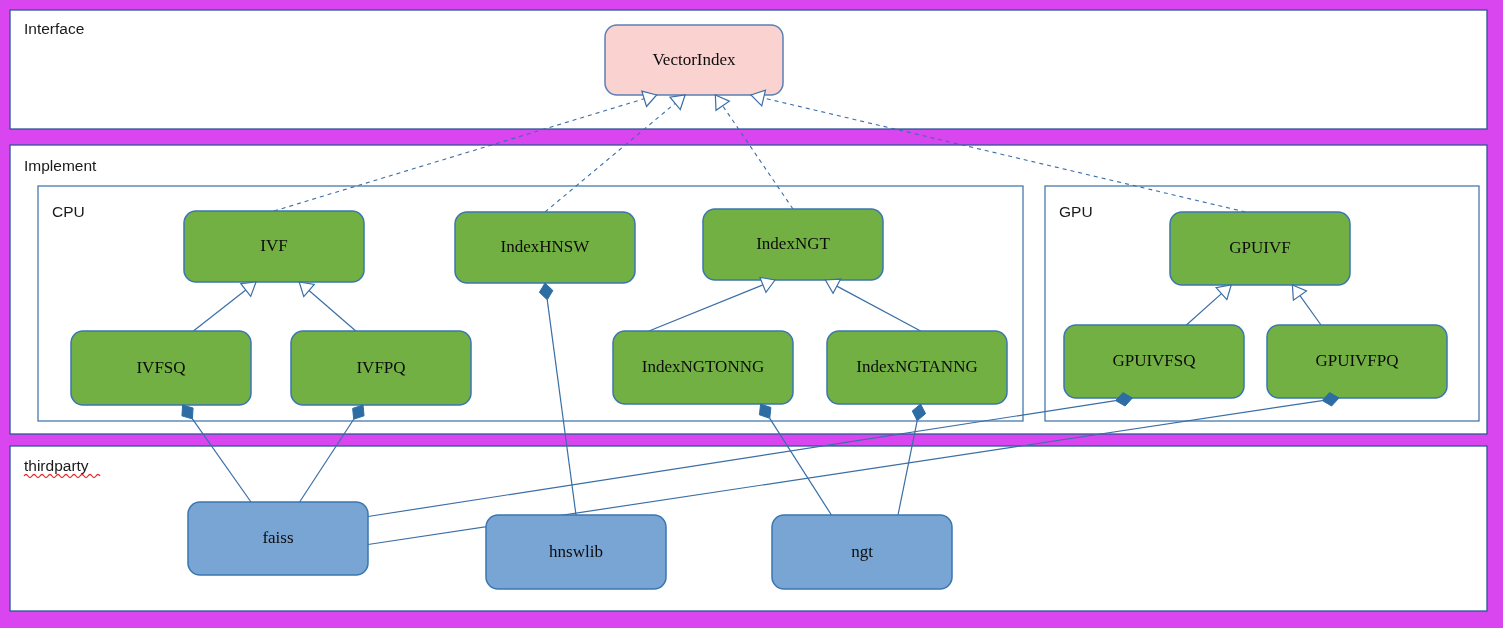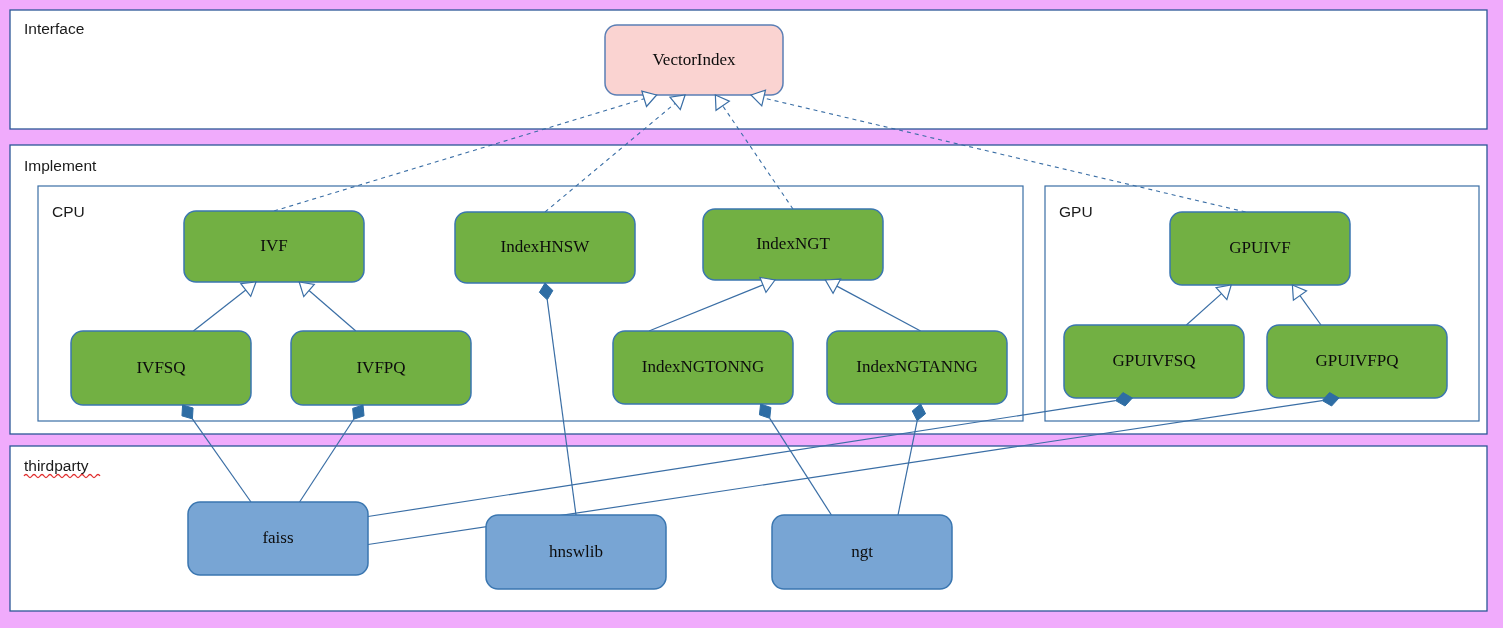--- a/index.html
+++ b/index.html
@@ -7,21 +7,21 @@
     padding: 0;
     background: #ffffff;
   }
   body {
     font-family: "Liberation Sans", sans-serif;
   }
   #canvas {
     position: relative;
     width: 1503px;
     height: 628px;
-    background: #f0abfc;
+    background: #d946ef;
     overflow: hidden;
   }
   svg.layer {
     position: absolute;
     left: 0;
     top: 0;
     width: 1503px;
     height: 628px;
   }
   

